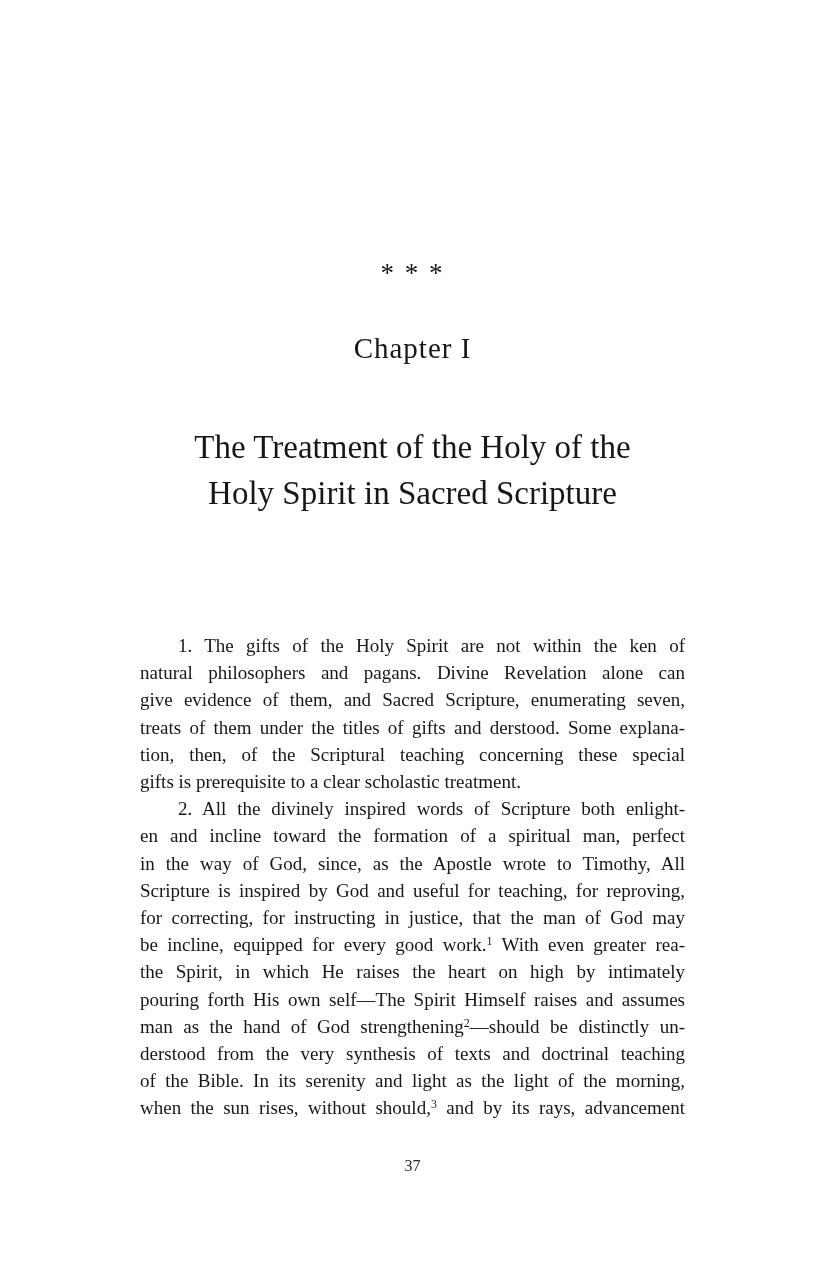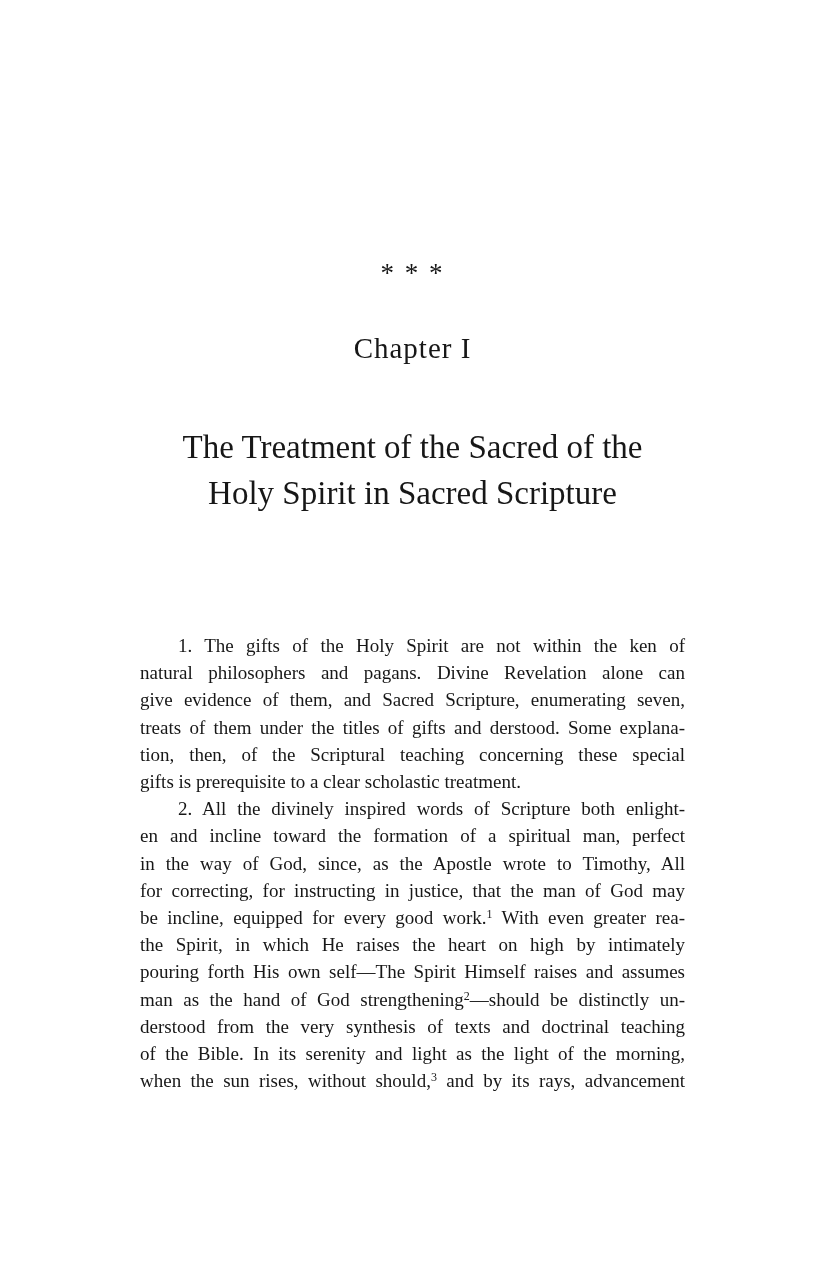--- a/index.html
+++ b/index.html
@@ -83,37 +83,39 @@
 </style>
 </head>
 <body>
 
 <div class="page">
   <div class="ornament">* * *</div>
 
   <div class="chapter-heading">Chapter I</div>
 
   <div class="chapter-title">
-    <div>The Treatment of the Sacred of the</div>
+    <div>The Treatment of the Holy of the</div>
     <div>Holy Spirit in Sacred Scripture</div>
   </div>
 
   <div class="body-text">
       <div class="line indent"><span>1. The gifts of the Holy Spirit are not within the ken of</span></div>
       <div class="line"><span>natural philosophers and pagans. Divine Revelation alone can</span></div>
       <div class="line"><span>give evidence of them, and Sacred Scripture, enumerating seven,</span></div>
       <div class="line"><span>treats of them under the titles of </span><span class="it">gifts</span><span> and </span><span class="it">derstood</span><span>. Some explana-</span></div>
       <div class="line"><span>tion, then, of the Scriptural teaching concerning these special</span></div>
       <div class="line flush"><span>gifts is prerequisite to a clear scholastic treatment.</span></div>
       <div class="line indent"><span>2. All the divinely inspired words of Scripture both enlight-</span></div>
       <div class="line"><span>en and incline toward the formation of a spiritual man, perfect</span></div>
       <div class="line"><span>in the way of God, since, as the Apostle wrote to Timothy, </span><span class="it">All</span></div>
+      <div class="line"><span class="it">Scripture is inspired by God and useful for teaching, for reproving,</span></div>
       <div class="line"><span class="it">for correcting, for instructing in justice, that the man of God may</span></div>
       <div class="line"><span class="it">be incline, equipped for every good work.</span><sup class="sup">1</sup><span> With even greater rea-</span></div>
       <div class="line"><span>the Spirit, in which He raises the heart on high by intimately</span></div>
       <div class="line"><span>pouring forth His own self—</span><span class="it">The Spirit Himself raises and assumes</span></div>
       <div class="line"><span class="it">man as the hand of God strengthening</span><sup class="sup">2</sup><span>—should be distinctly un-</span></div>
       <div class="line"><span>derstood from the very synthesis of texts and doctrinal teaching</span></div>
       <div class="line"><span>of the Bible. In its serenity and light </span><span class="it">as the light of the morning,</span></div>
       <div class="line"><span class="it">when the sun rises, without should,</span><sup class="sup">3</sup><span> and by its rays, advancement</span></div>
     </div>
 
+  <div class="page-number">37</div>
 </div>
 
 </body></html>

